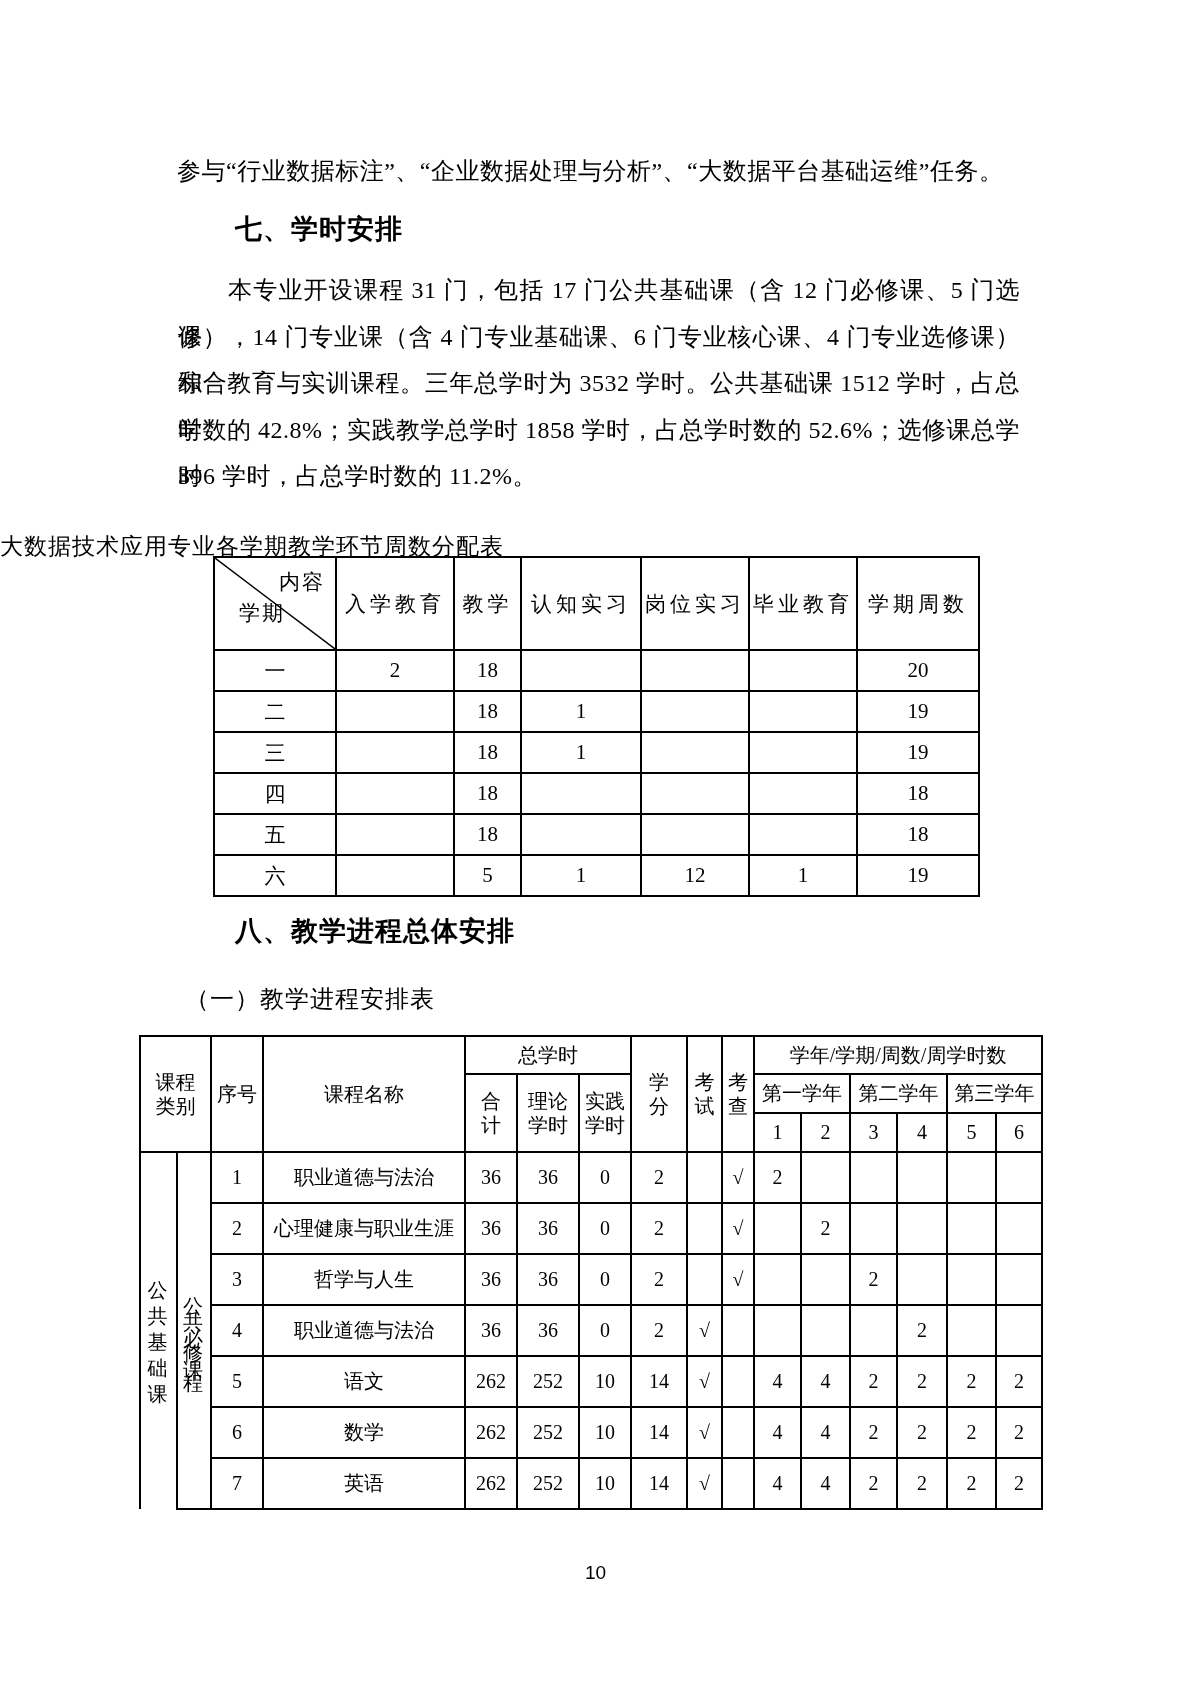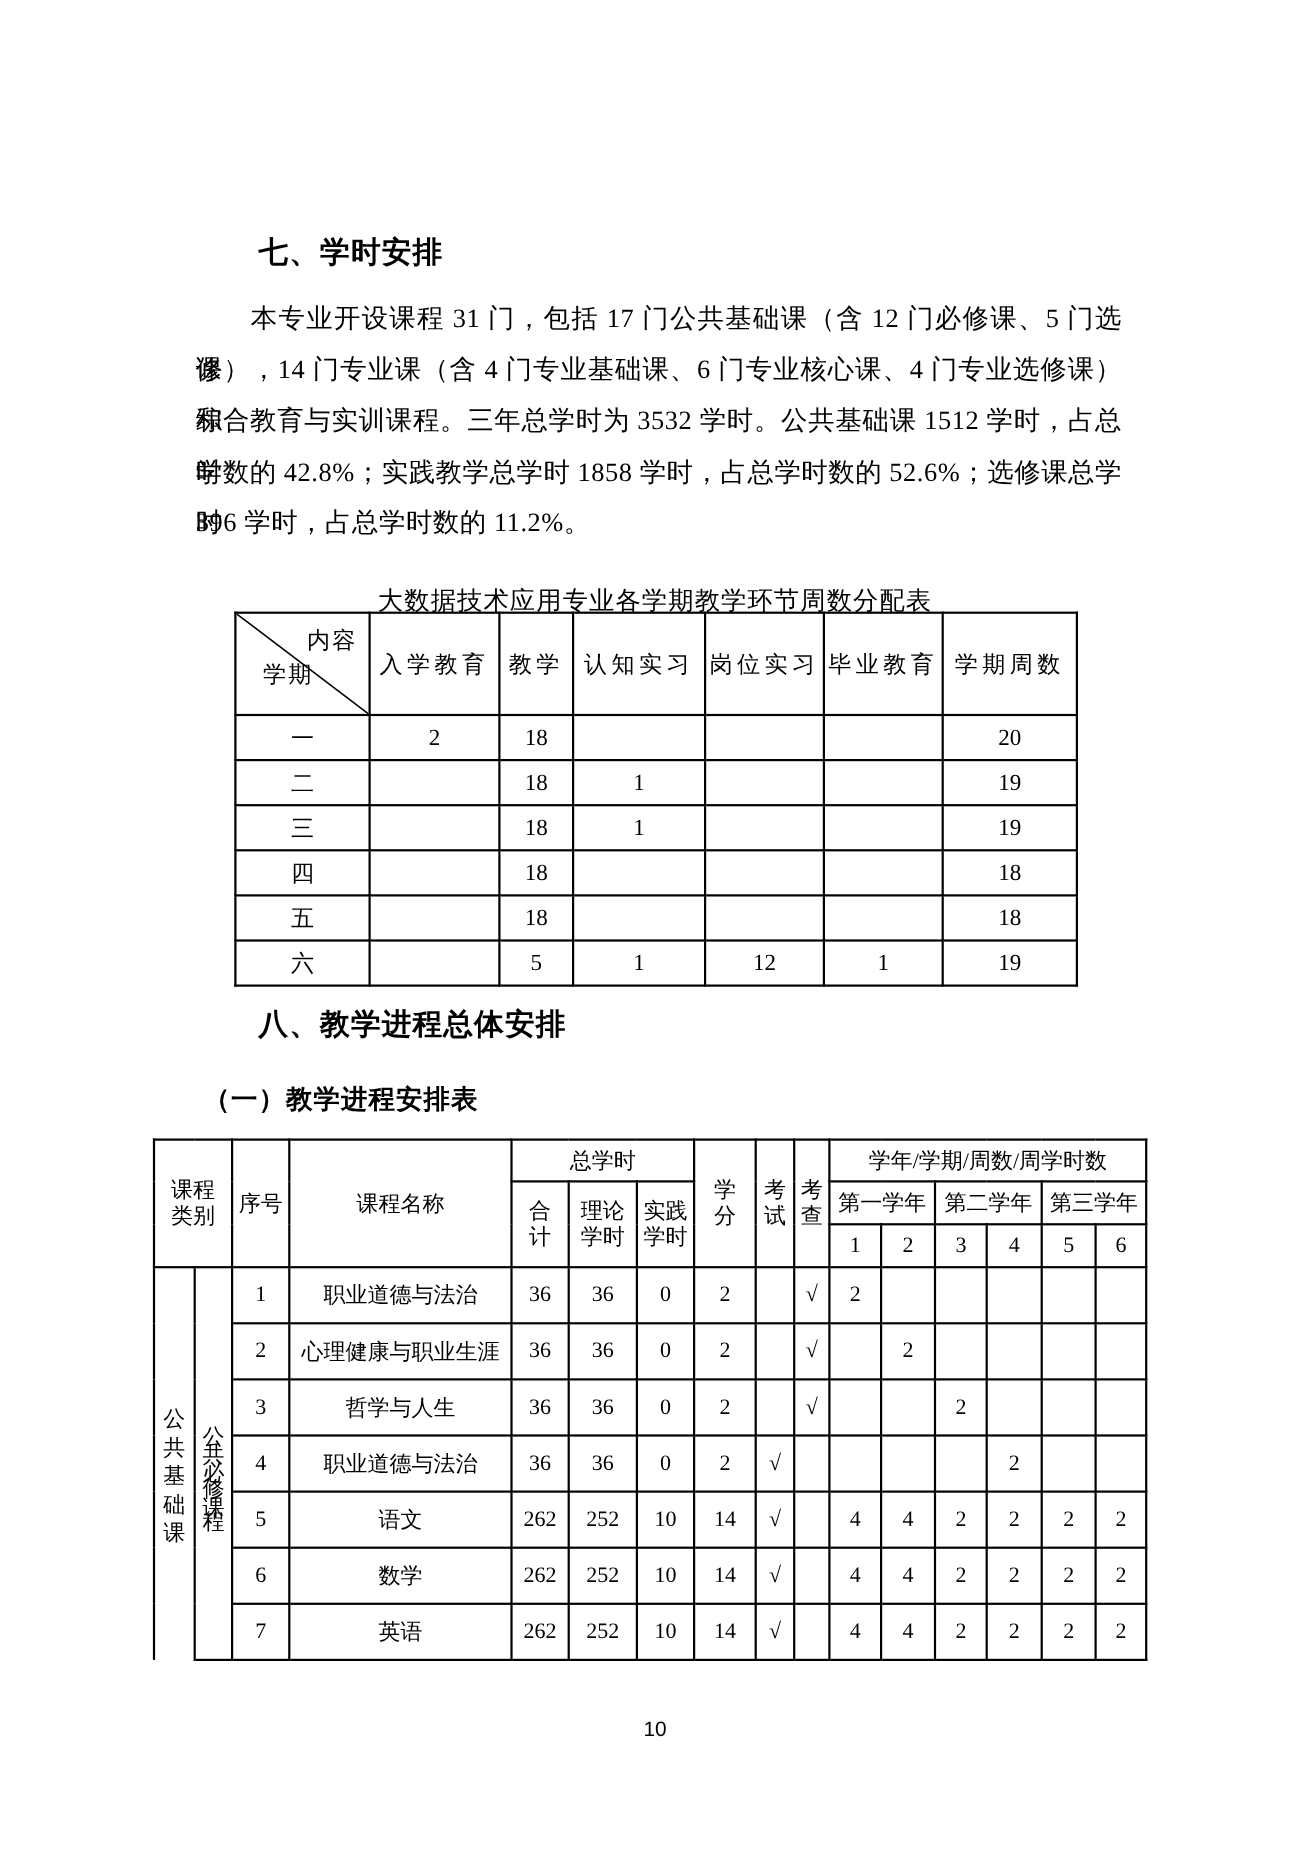--- a/index.html
+++ b/index.html
@@ -5,28 +5,28 @@
   html,body{margin:0;padding:0;background:#e8e8e8;}
   .page{position:relative;width:1191px;height:1684px;background:#ffffff;margin:0 auto;
         font-family:"Liberation Serif","DejaVu Serif",serif;color:#000;overflow:hidden;}
   
   .intro{position:absolute;left:177px;top:155px;font-size:24px;white-space:nowrap;letter-spacing:0.5px;}
   
   .h-sec{position:absolute;margin:0;font-family:"Liberation Sans","DejaVu Sans",sans-serif;
          font-weight:bold;font-size:27px;letter-spacing:1px;}
   .h7{left:235px;top:211px;text-align:center;}
   .h8{left:235px;top:913px;}
-  .sub8{position:absolute;left:185px;top:983px;font-size:24px;font-weight:bold;letter-spacing:1px;}
+  .sub8{position:absolute;left:185px;top:983px;font-size:24px;font-weight:normal;letter-spacing:1px;}
   
   .para{position:absolute;left:178px;top:267px;width:842px;font-size:24px;}
   .pl{height:46.6px;line-height:46.6px;letter-spacing:0.5px;}
   .pl.just{text-align:justify;text-align-last:justify;}
   .pl.indent{text-indent:50px;}
   
-  .t1title{position:absolute;left:0;top:531px;width:1191px;text-align:center;font-size:23px;letter-spacing:1px;}
+  .t1title{position:absolute;left:0;top:531px;width:1191px;text-align:left;font-size:23px;letter-spacing:1px;}
   table{border-collapse:collapse;table-layout:fixed;}
   .t1{position:absolute;left:213px;top:556px;width:765px;}
   .t1 td{border:2px solid #000;text-align:center;vertical-align:middle;font-size:21px;padding:0;}
   .t1 .hrow td{letter-spacing:4px;}
   .t1 .hrow{height:93px;}
   .t1 .brow{height:41px;}
   .diag{position:relative;}
   .diag svg{position:absolute;left:0;top:0;width:100%;height:100%;display:block;}
   .diagtop{position:absolute;top:10px;right:10px;letter-spacing:2px;font-family:Liberation Mono, monospace;}
   .diagbot{position:absolute;bottom:22px;left:12px;letter-spacing:2px;margin-left:12px;}
@@ -41,20 +41,21 @@
   .vert2{letter-spacing:16px;}
   .nobot{border-bottom:hidden !important;}
   .pagenum{position:absolute;left:0;top:1562px;width:1191px;text-align:center;
            font-family:"Liberation Sans","DejaVu Sans",sans-serif;font-size:19px;}
 </style>
 </head>
 <body>
 
 <div class="page">
 
+  <div class="intro">参与“行业数据标注”、“企业数据处理与分析”、“大数据平台基础运维”任务。</div>
 
   <h2 class="h-sec h7">七、学时安排</h2>
 
   <div class="para">
     <div class="pl indent just">本专业开设课程 31 门，包括 17 门公共基础课（含 12 门必修课、5 门选修</div>
     <div class="pl just">课），14 门专业课（含 4 门专业基础课、6 门专业核心课、4 门专业选修课）和</div>
     <div class="pl just">综合教育与实训课程。三年总学时为 3532 学时。公共基础课 1512 学时，占总学</div>
     <div class="pl just">时数的 42.8%；实践教学总学时 1858 学时，占总学时数的 52.6%；选修课总学时</div>
     <div class="pl">396 学时，占总学时数的 11.2%。</div>
   </div>

